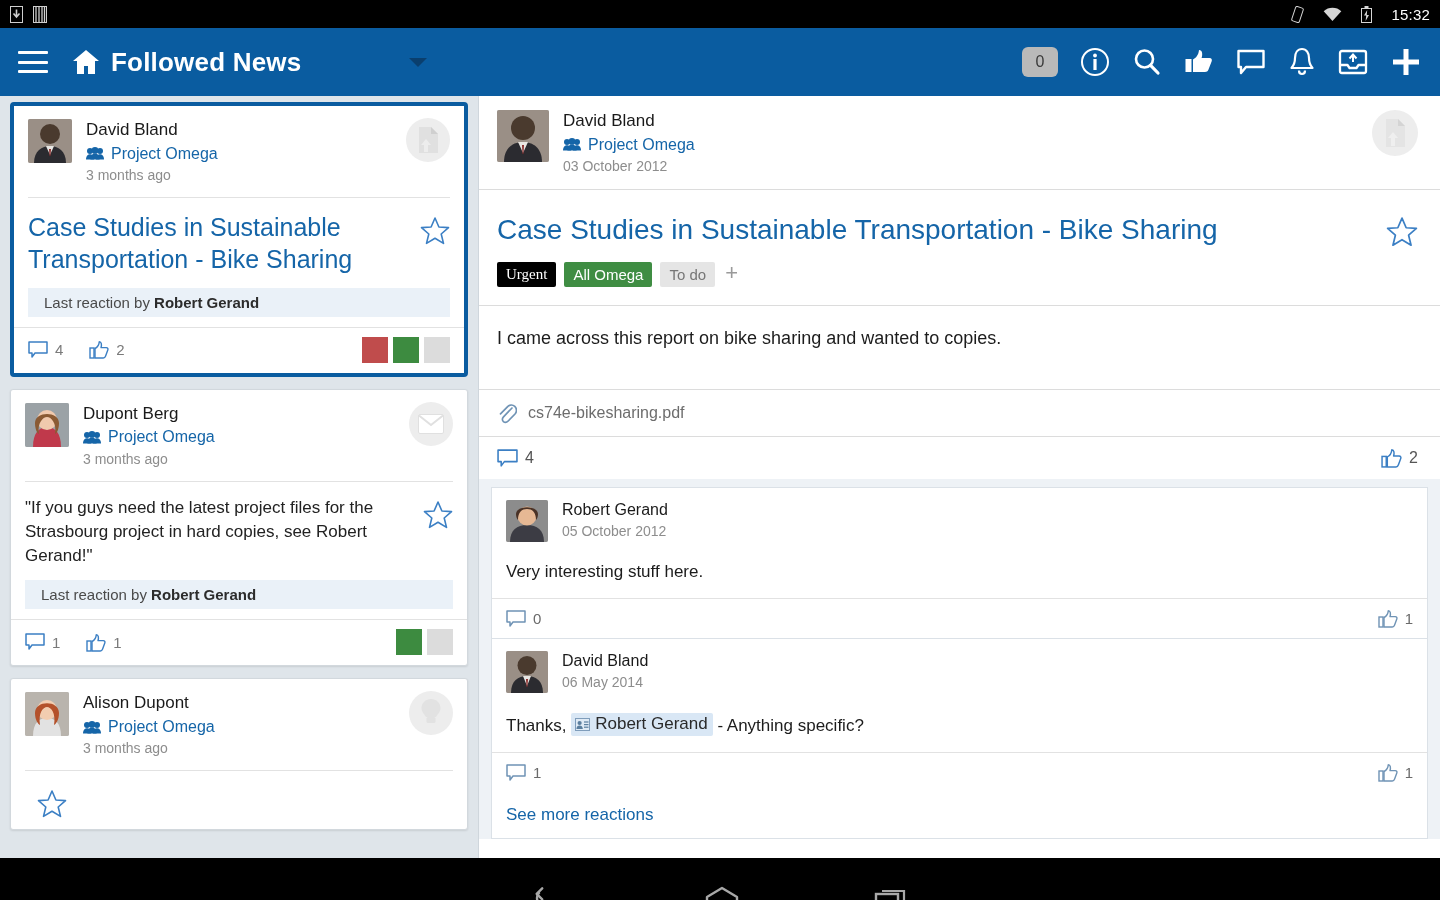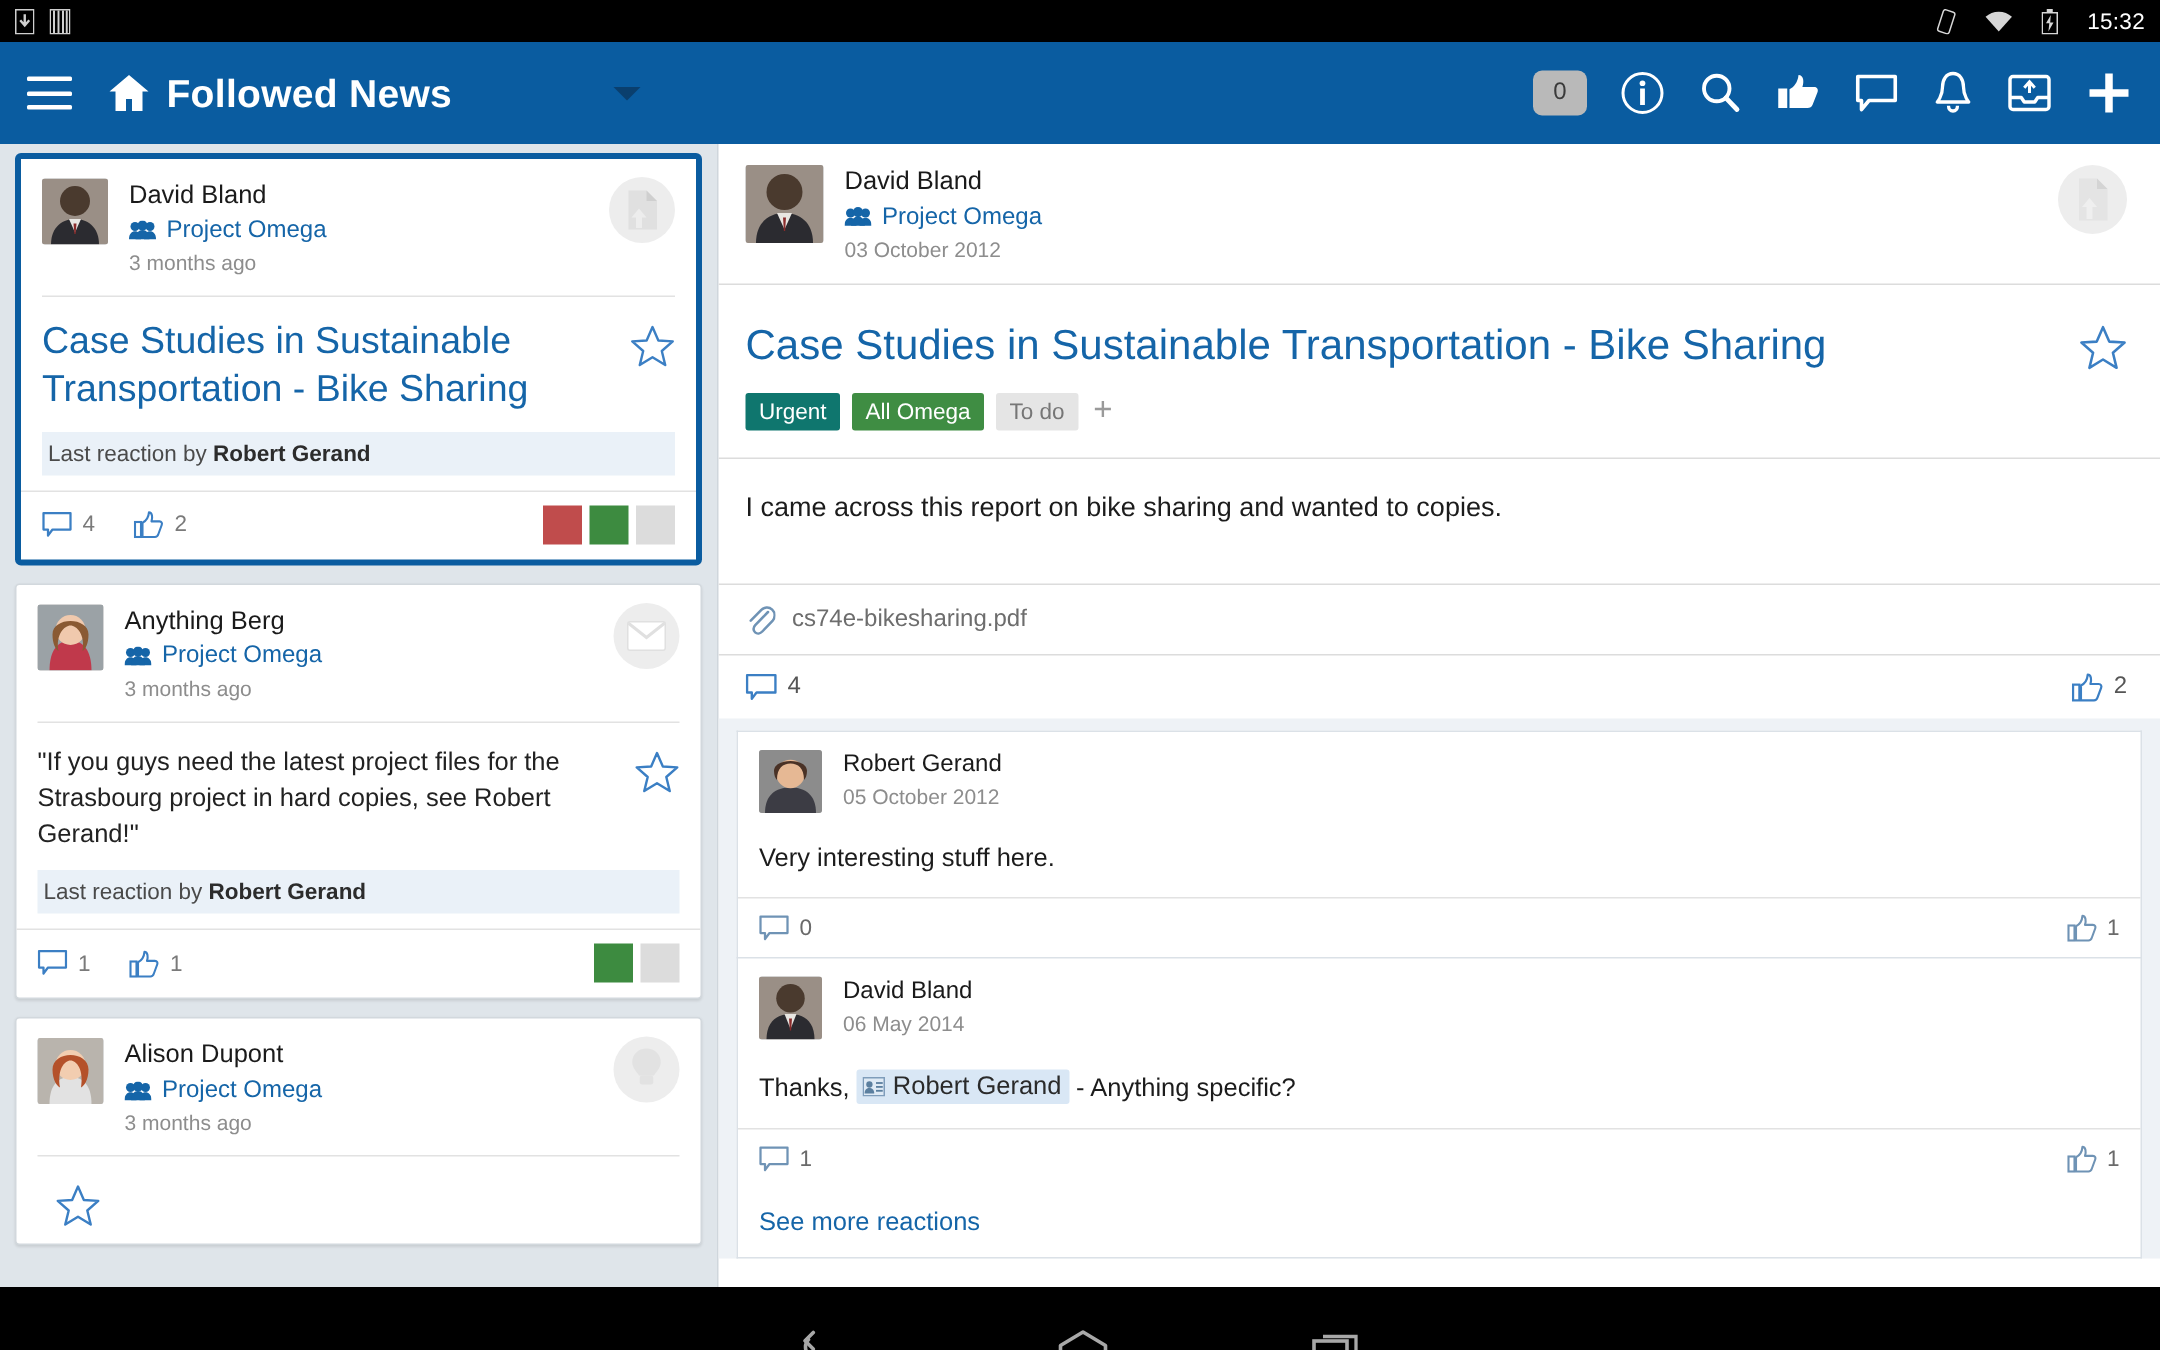--- a/index.html
+++ b/index.html
@@ -75,21 +75,21 @@
     display: flex; align-items: center; justify-content: center;
   }
   .card-divider { height: 1px; background: #e2e2e2; margin: 0 14px; }
   .card-body { padding: 14px 14px 10px 14px; display: flex; align-items: flex-start; }
   .card-title {
     font-size: 25px; color: #1565a8; line-height: 1.27; flex: 1; font-weight: normal;
   }
   .card-quote { font-size: 17px; color: #222; line-height: 1.42; flex: 1; }
   .star { flex: none; margin-left: 12px; margin-top: 4px; cursor: pointer; }
   .reaction-bar {
-    background: #eaf1f8; margin: 2px 14px 0 14px; padding: 6px 4px;
+    background: #eaf1f8; margin: 2px 14px 0 14px; padding: 6px 16px;
     font-size: 15px; color: #4a4a4a;
   }
   .reaction-bar b { color: #2c2c2c; }
   .card-foot {
     display: flex; align-items: center; gap: 26px;
     padding: 9px 14px 10px 14px; border-top: 1px solid #e2e2e2; margin-top: 10px;
   }
   .cnt { display: flex; align-items: center; gap: 7px; font-size: 15px; color: #7a7a7a; cursor: pointer; }
   .swatches { margin-left: auto; display: flex; gap: 5px; }
   .sw { width: 26px; height: 26px; }
@@ -107,21 +107,21 @@
   .detail-type-circle {
     position: absolute; right: 22px; top: 14px;
     width: 46px; height: 46px; border-radius: 50%; background: #ededed;
     display: flex; align-items: center; justify-content: center;
   }
   .hr { height: 1px; background: #dcdcdc; }
   .detail-title-row { display: flex; align-items: flex-start; padding: 22px 22px 0 18px; }
   .detail-title { font-size: 28px; color: #1565a8; font-weight: normal; flex: 1; line-height: 1.25; }
   .tags { display: flex; align-items: center; gap: 8px; padding: 14px 18px 18px 18px; }
   .tag { font-size: 15px; padding: 4px 9px; border-radius: 2px; cursor: pointer; white-space: nowrap; }
-  .tag.red { background: #0f766e; color: #fff; }
+  .tag.red { background: #000000; color: #fff; font-family: Liberation Serif, serif; }
   .tag.green { background: #3f8d43; color: #fff; }
   .tag.grey { background: #e5e5e5; color: #767676; }
   .tag-add { font-size: 22px; color: #9a9a9a; line-height: 1; margin-left: 2px; cursor: pointer; align-self: flex-start; }
   .detail-text { padding: 22px 18px 40px 18px; font-size: 18px; color: #1c1c1c; }
   .attach-row { display: flex; align-items: center; gap: 11px; padding: 12px 18px; }
   .attach-name { font-size: 16px; color: #6d6d6d; }
   .detail-foot { display: flex; align-items: center; padding: 11px 22px 11px 18px; }
   .detail-foot .cnt { font-size: 16px; color: #555; }
   .detail-foot .right { margin-left: auto; }
 
@@ -314,21 +314,21 @@
         <div class="card-head">
           <div class="avatar">
             <svg width="44" height="44" viewBox="0 0 44 44">
               <rect width="44" height="44" fill="#9ba2a6"></rect>
               <path d="M8 44 C8 30 14 24 22 24 C30 24 36 30 36 44 Z" fill="#c0394b"></path>
               <circle cx="22" cy="17" r="10" fill="#f0c9ad"></circle>
               <path d="M10 20 C10 8 34 8 34 20 C34 26 32 30 30 31 C32 20 26 14 22 14 C18 14 12 20 14 31 C12 30 10 26 10 20 Z" fill="#8a5a33"></path>
             </svg>
           </div>
           <div class="who">
-            <div class="name">Anything Berg</div>
+            <div class="name">Dupont Berg</div>
             <div class="group">
               <svg width="18" height="13" viewBox="0 0 18 13">
                 <circle cx="4" cy="4" r="3" fill="#1565a8"></circle>
                   <circle cx="14" cy="4" r="3" fill="#1565a8"></circle>
                 <circle cx="9" cy="3.4" r="3.4" fill="#1565a8"></circle>
                 <path d="M0 12.5 C0 8.8 2 7.2 4 7.2 C6 7.2 8 8.8 8 12.5 Z" fill="#1565a8"></path>
                 <path d="M10 12.5 C10 8.8 12 7.2 14 7.2 C16 7.2 18 8.8 18 12.5 Z" fill="#1565a8"></path>
                 <path d="M4.4 12.5 C4.4 8.2 6.6 6.4 9 6.4 C11.4 6.4 13.6 8.2 13.6 12.5 Z" fill="#1565a8"></path>
               </svg>
               <span>Project Omega</span>

